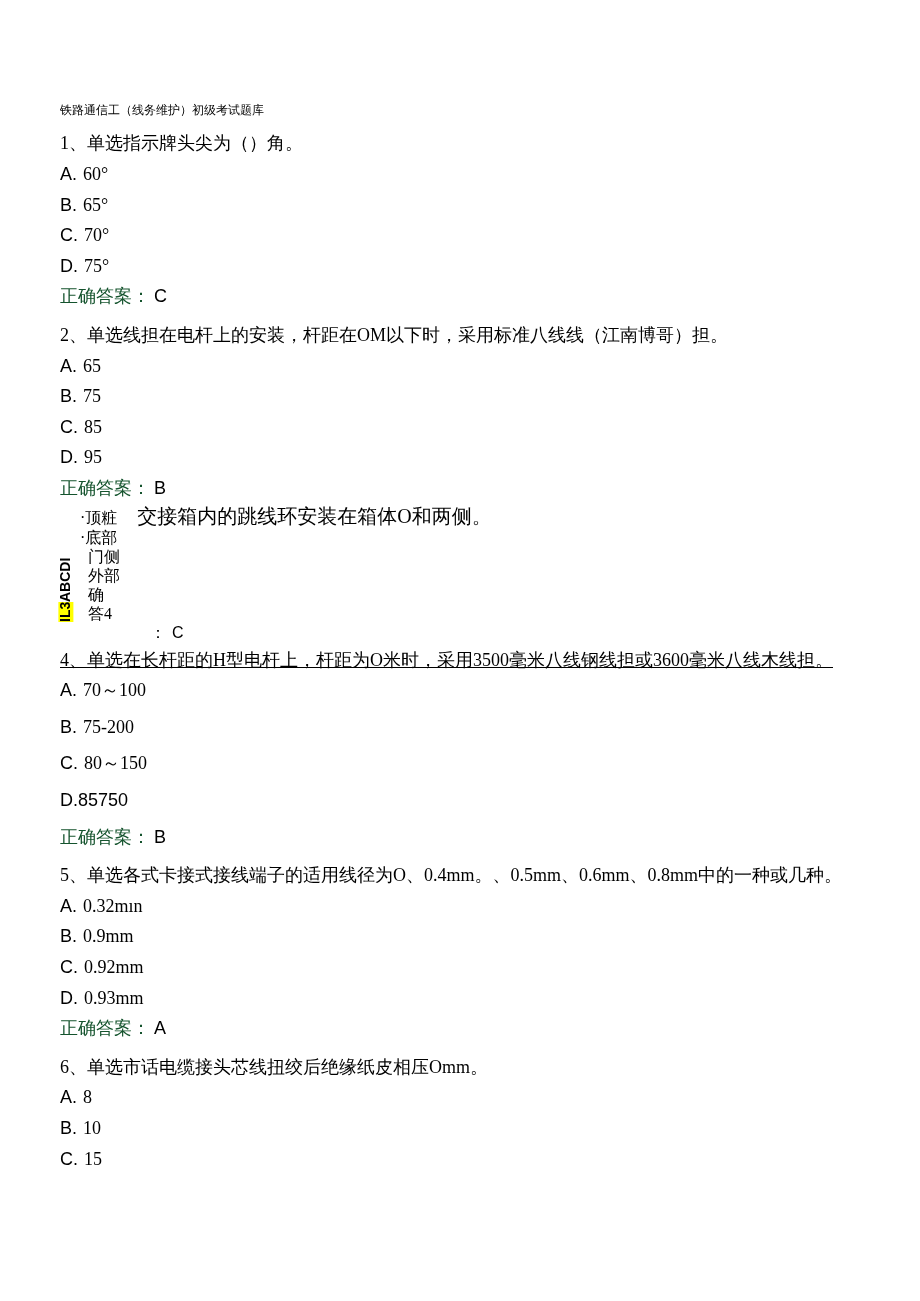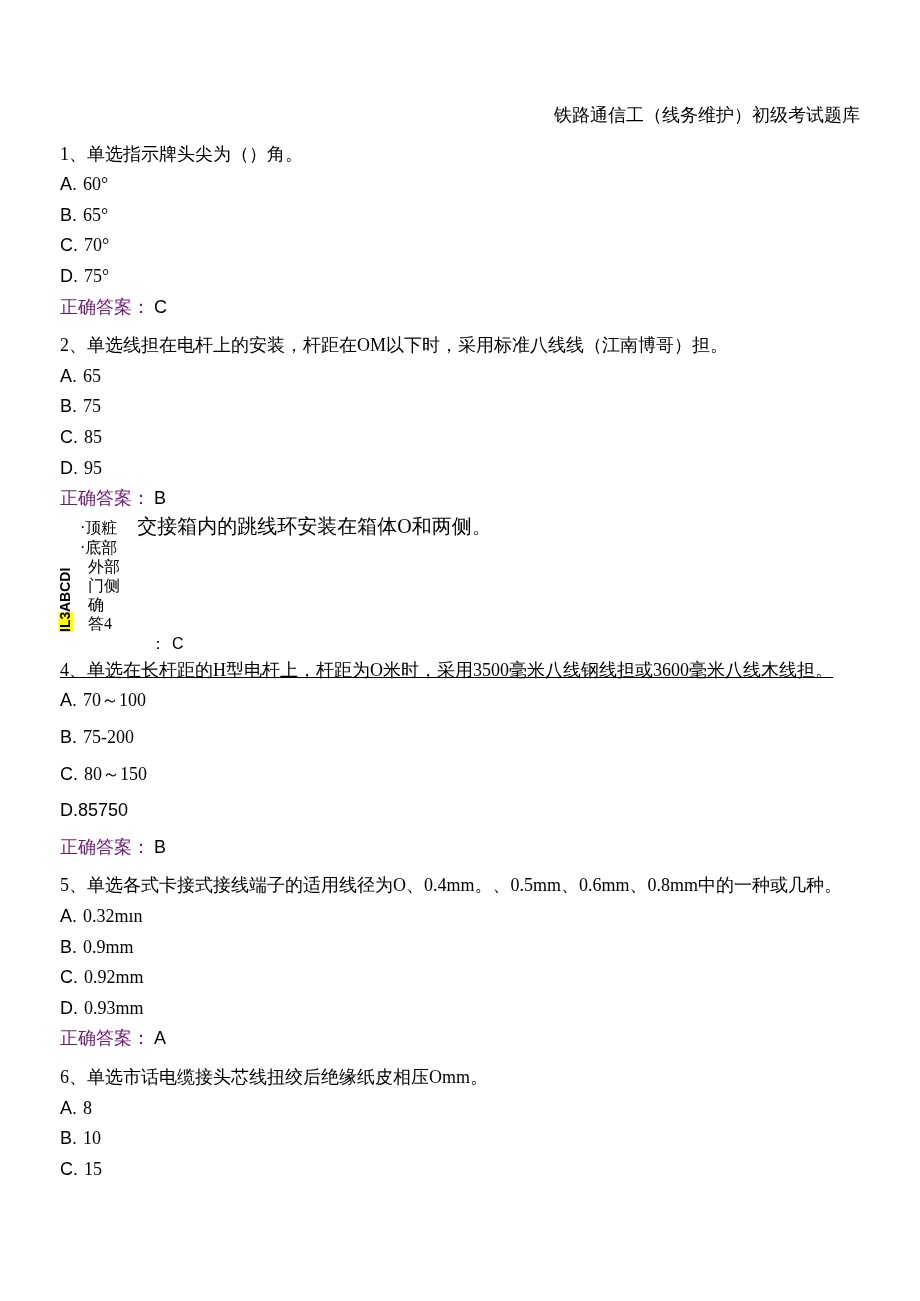--- a/index.html
+++ b/index.html
@@ -10,36 +10,36 @@
     body {
       background: #ffffff;
       font-family: "SimSun", "宋体", serif;
       font-size: 18px;
       line-height: 1.7;
       color: #000000;
       padding: 100px 60px 60px 60px;
       width: 920px;
     }
     .title {
-      text-align: right;
-      font-size: 18px;
+      text-align: left;
+      font-size: 12px;
       margin-bottom: 6px;
     }
     .question-text {
       margin-top: 8px;
     }
     .option {
       margin-left: 0;
     }
     .option-label {
       font-family: Arial, sans-serif;
       margin-right: 6px;
     }
     .answer {
-      color: #701a75;
+      color: #14532d;
     }
     .answer-val {
       color: #000000;
       font-family: Arial, sans-serif;
       margin-left: 4px;
     }
     .q3-container {
       display: flex;
       align-items: flex-start;
     }
@@ -87,22 +87,22 @@
 <div class="option"><span class="option-label">C.</span><span>85</span></div>
 <div class="option"><span class="option-label">D.</span><span>95</span></div>
 <div><span class="answer">正确答案：</span><span class="answer-val">B</span></div>
 
 <div class="q3-container">
   <div style="margin-left:20px;font-size:16px;line-height:1.2;">
     <div>·顶粧&nbsp;&nbsp;&nbsp;&nbsp;&nbsp;<span style="font-size:20px;text-align:right;">交接箱内的跳线环安装在箱体O和两侧。</span></div>
     <div>·底部</div>
     <div style="position:relative;">
       <span class="q3-rotated" style="position:absolute;left:-22px;top:-5px;height:80px;"><span class="hl">IL3</span>ABCDI</span>
+      <div>&nbsp;&nbsp;门侧</div>
       <div>&nbsp;&nbsp;外部</div>
-      <div>&nbsp;&nbsp;门侧</div>
       <div>&nbsp;&nbsp;确</div>
       <div>&nbsp;&nbsp;答4</div>
     </div>
     <div><span style="margin-left:70px;">：</span><span class="answer-val" style="margin-left:6px;">C</span></div>
   </div>
 </div>
 
 <div class="question-text q4">4、单选在长杆距的H型电杆上，杆距为O米时，采用3500毫米八线钢线担或3600毫米八线木线担。</div>
 <div class="q4-options">
 <div class="option"><span class="option-label">A.</span><span>70～100</span></div>

